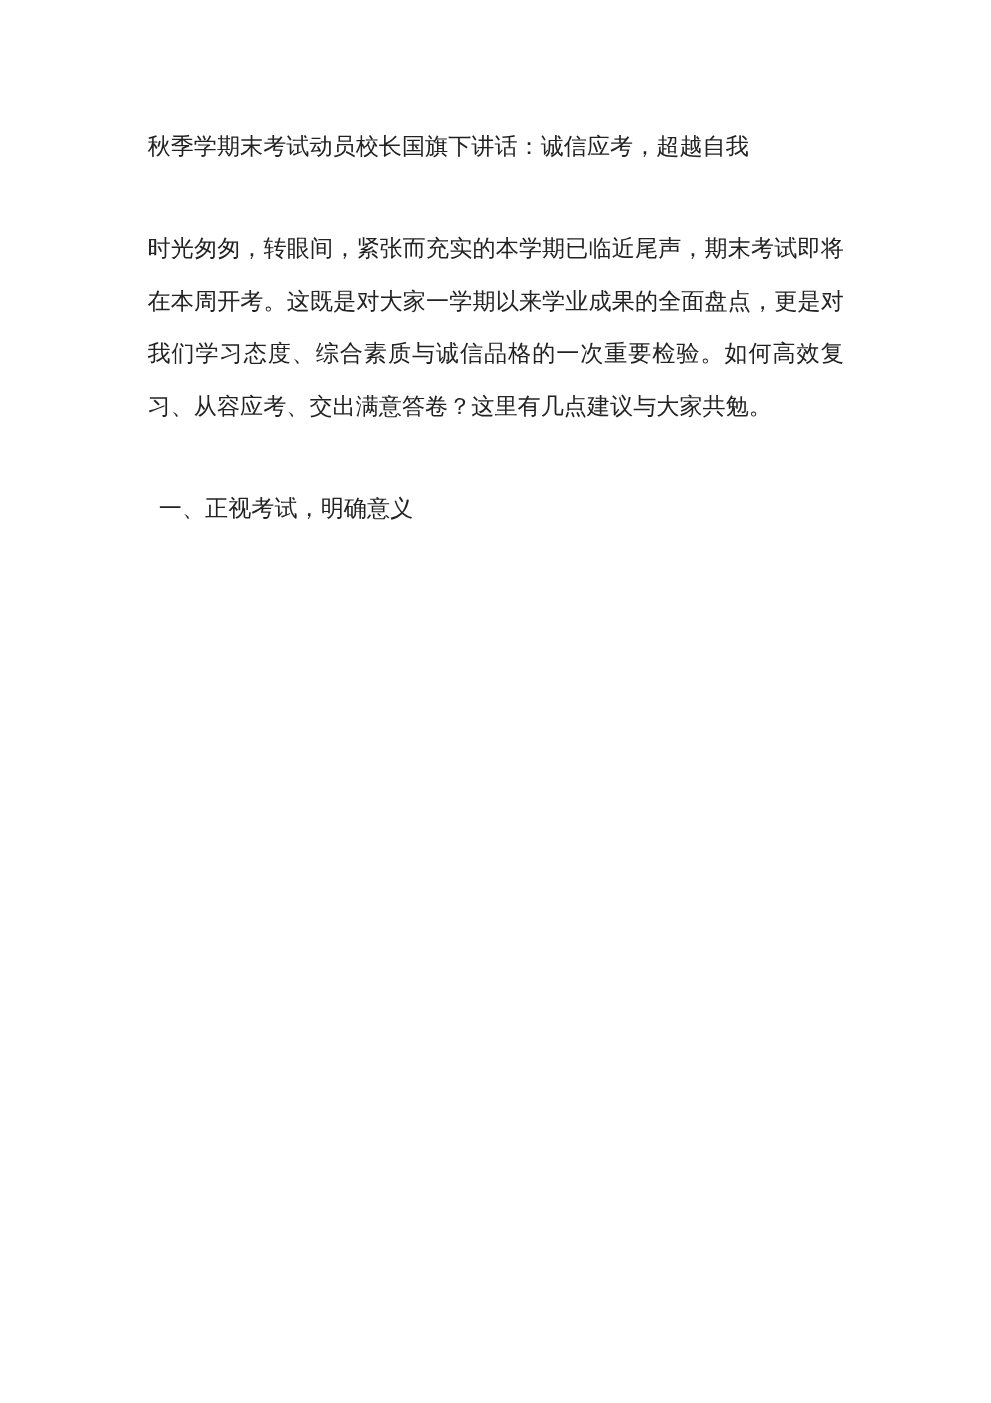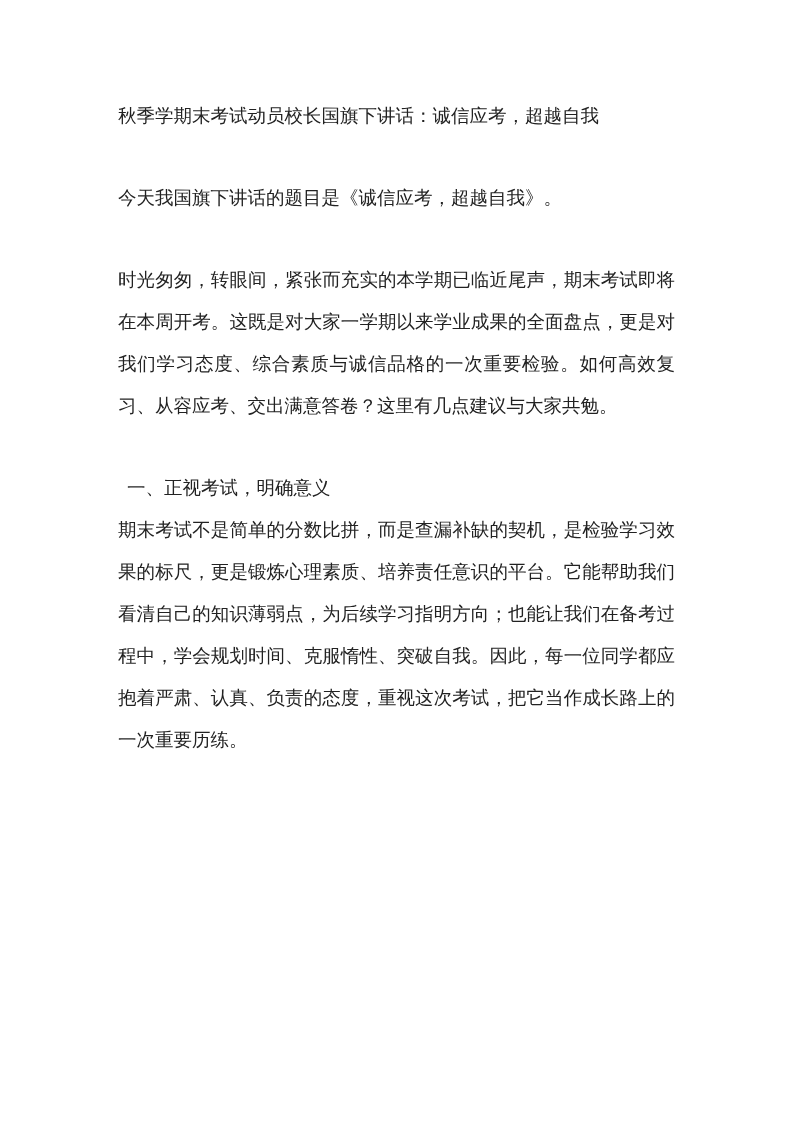--- a/index.html
+++ b/index.html
@@ -12,21 +12,21 @@
     width: 793px;
     height: 1122px;
     background: #ffffff;
     overflow: hidden;
   }
   .content {
     position: absolute;
     left: 118px;
     top: 97px;
     width: 557px;
-    font-family: Liberation Mono, monospace;
+    font-family: Liberation Serif, serif;
     font-size: 18.5px;
     line-height: 42px;
     color: #222222;
   }
   .content p {
     margin: 0 0 40px 0;
     text-align: justify;
     letter-spacing: 0;
   }
   .content p.no-gap {
@@ -38,18 +38,16 @@
   .content p:last-child {
     margin-bottom: 0;
   }
 </style>
 </head>
 <body>
 
 <div class="page">
   <div class="content">
     <p>秋季学期末考试动员校长国旗下讲话：诚信应考，超越自我</p>
-    <p>今天我国旗下讲话的题目是《诚信应考，超越自我》。</p>
     <p>时光匆匆，转眼间，紧张而充实的本学期已临近尾声，期末考试即将在本周开考。这既是对大家一学期以来学业成果的全面盘点，更是对我们学习态度、综合素质与诚信品格的一次重要检验。如何高效复习、从容应考、交出满意答卷？这里有几点建议与大家共勉。</p>
     <p class="no-gap indent-half">一、正视考试，明确意义</p>
-    <p>期末考试不是简单的分数比拼，而是查漏补缺的契机，是检验学习效果的标尺，更是锻炼心理素质、培养责任意识的平台。它能帮助我们看清自己的知识薄弱点，为后续学习指明方向；也能让我们在备考过程中，学会规划时间、克服惰性、突破自我。因此，每一位同学都应抱着严肃、认真、负责的态度，重视这次考试，把它当作成长路上的一次重要历练。</p>
   </div>
 </div>
 
 </body></html>

